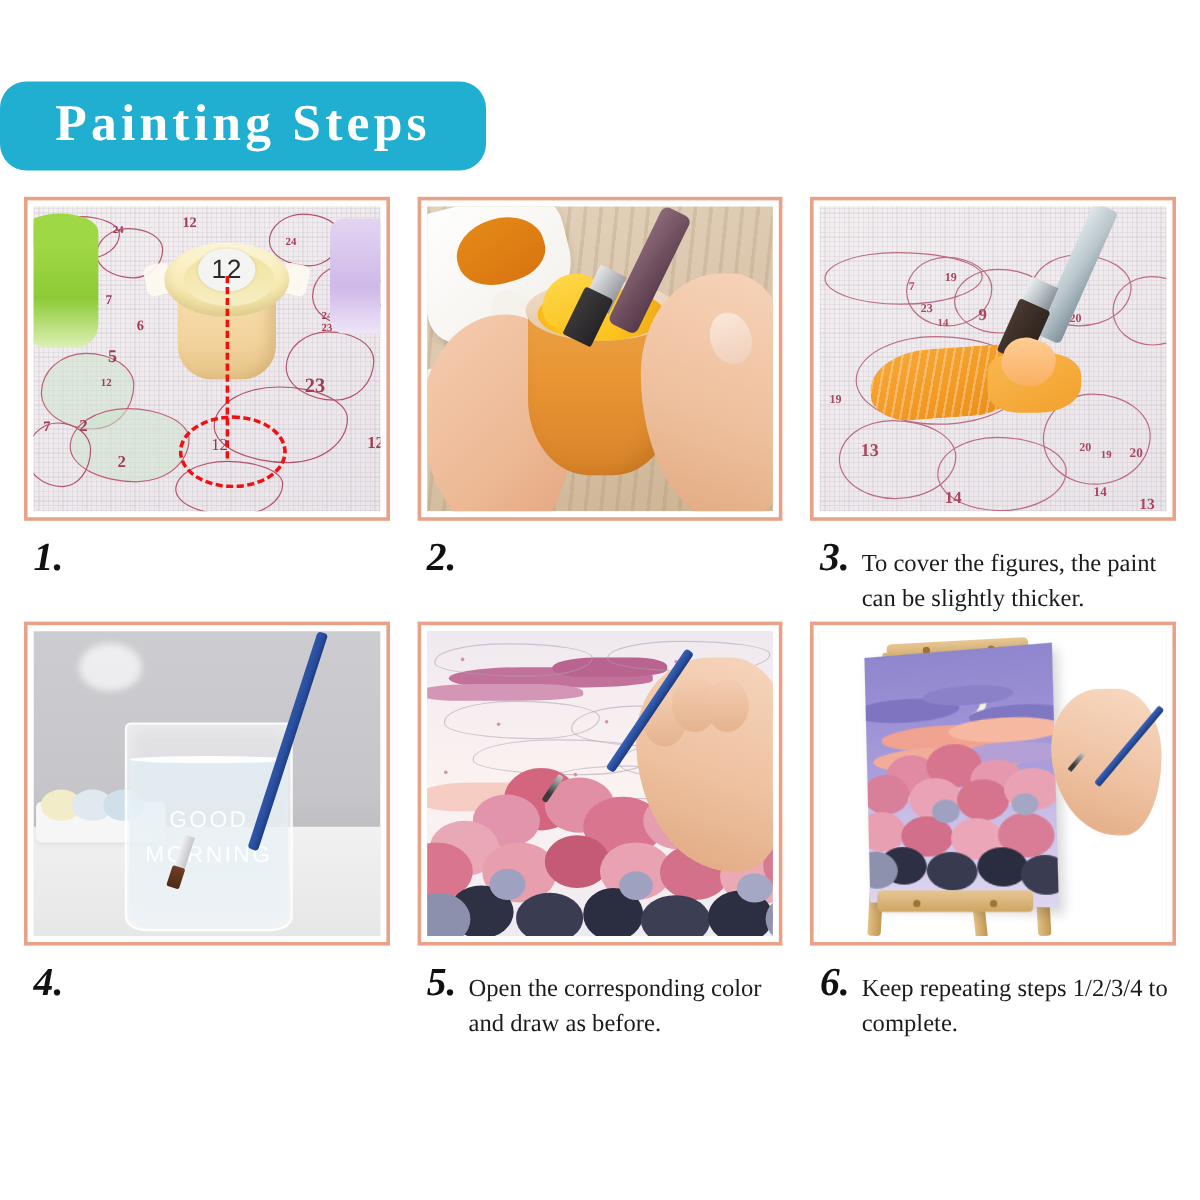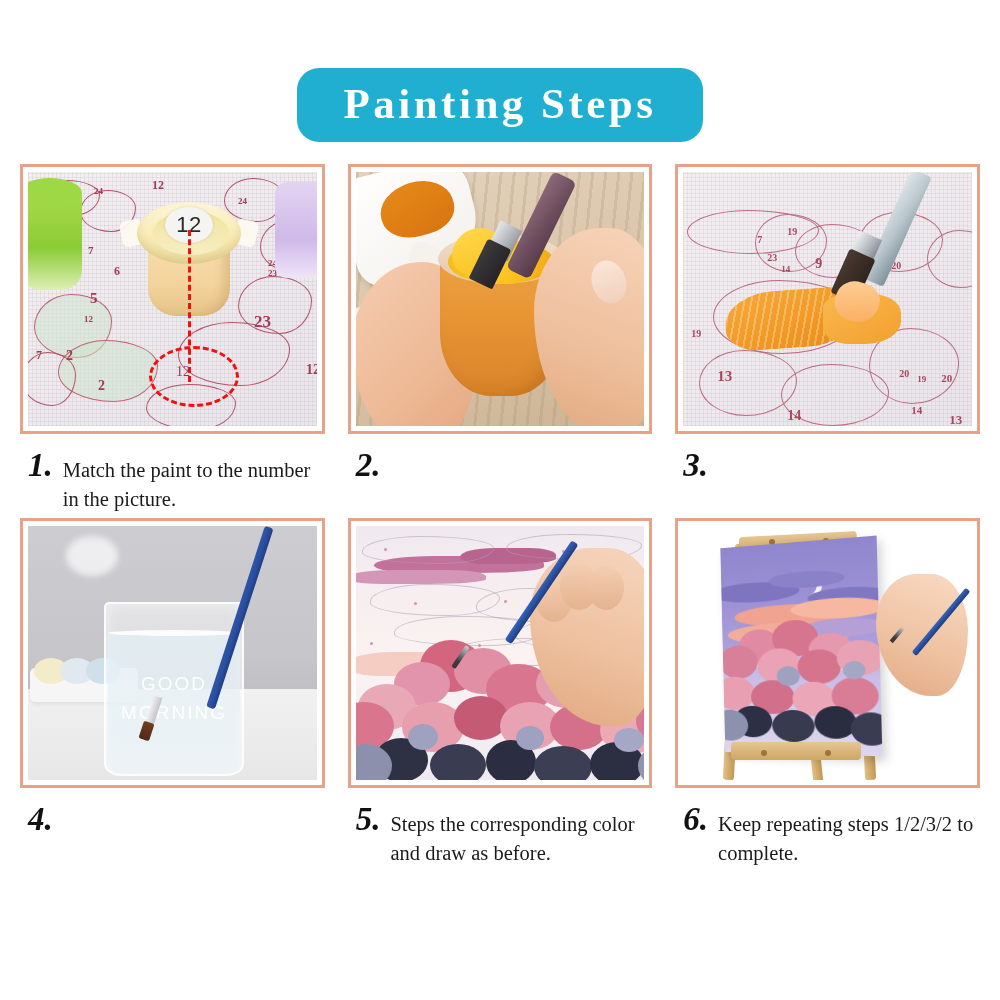--- a/index.html
+++ b/index.html
@@ -14,21 +14,21 @@
     font-family: "Liberation Serif", serif;
     overflow: hidden;
     position: relative;
   }
 
   
   .title-wrap {
     width: 1000px;
     padding-top: 68px;
     display: flex;
-    justify-content: center;
+    justify-content: flex-start;
   }
   .title-pill {
     background: #20afd0;
     border-radius: 22px;
     padding: 13px 46px 16px 46px;
     min-width: 352px;
     text-align: center;
     box-sizing: border-box;
   }
   .title-text {
@@ -631,21 +631,20 @@
           <div class="pot-label">12</div>
         </div>
 
         <div class="dash-line"></div>
         <div class="dash-ellipse"></div>
         <span class="ellipse-num">12</span>
       </div>
     </div>
     <div class="caption">
       <span class="step-num">1.</span>
-      <span class="step-text">Match the paint to the number in the picture.</span>
     </div>
   </div>
 
   <div class="step-cell">
     <div class="frame">
       <div class="photo">
         <div class="p2-bg"></div>
         <div class="p2-lidflap"></div>
         <div class="p2-lidpaint"></div>
         <div class="p2-lidstem"></div>
@@ -701,20 +700,21 @@
         <div class="p3-paint"></div>
         <div class="p3-paint2"></div>
         <div class="p3-brush-h"></div>
         <div class="p3-ferrule"></div>
         <div class="p3-bristle"></div>
         <div class="p3-tip"></div>
       </div>
     </div>
     <div class="caption">
       <span class="step-num">3.</span>
+      <span class="step-text">To cover the figures, the paint can be slightly thicker.</span>
     </div>
   </div>
 
   <div class="step-cell">
     <div class="frame">
       <div class="photo">
         <div class="p4-bg"></div>
         <div class="p4-table"></div>
         <div class="p4-blur"></div>
         <div class="p4-tray"></div>
@@ -802,21 +802,21 @@
           <div class="p5-knuckle" style="left:6px;  top:30px; width:36px;height:44px;"></div>
           <div class="p5-knuckle" style="left:30px; top:16px; width:38px;height:46px;"></div>
           <div class="p5-knuckle" style="left:58px; top:18px; width:36px;height:44px;"></div>
         </div>
         <div class="p5-brush-h" style="left:148px;"></div>
         <div class="p5-btip"></div>
       </div>
     </div>
     <div class="caption">
       <span class="step-num">5.</span>
-      <span class="step-text">Steps the corresponding color and draw as before.</span>
+      <span class="step-text">Open the corresponding color and draw as before.</span>
     </div>
   </div>
 
   <div class="step-cell">
     <div class="frame">
       <div class="photo">
         <div class="p6-bg"></div>
 
         <div class="easel-leg" style="left:46px; top:18px; width:11px; height:236px; transform:rotate(3deg);"></div>
         <div class="easel-leg" style="left:176px;top:18px; width:11px; height:236px; transform:rotate(-3deg);"></div>
@@ -865,17 +865,17 @@
         <div class="easel-knob" style="left:78px;  top:224px;"></div>
         <div class="easel-knob" style="left:142px; top:224px;"></div>
 
         <div class="p6-hand"></div>
         <div class="p6-brush-h" style="left:228px; top:44px;"></div>
         <div class="p6-btip" style="left:212px; top:100px;"></div>
       </div>
     </div>
     <div class="caption">
       <span class="step-num">6.</span>
-      <span class="step-text">Keep repeating steps 1/2/3/2 to complete.</span>
+      <span class="step-text">Keep repeating steps 1/2/3/4 to complete.</span>
     </div>
   </div>
 
 </div>
 
 </body></html>

